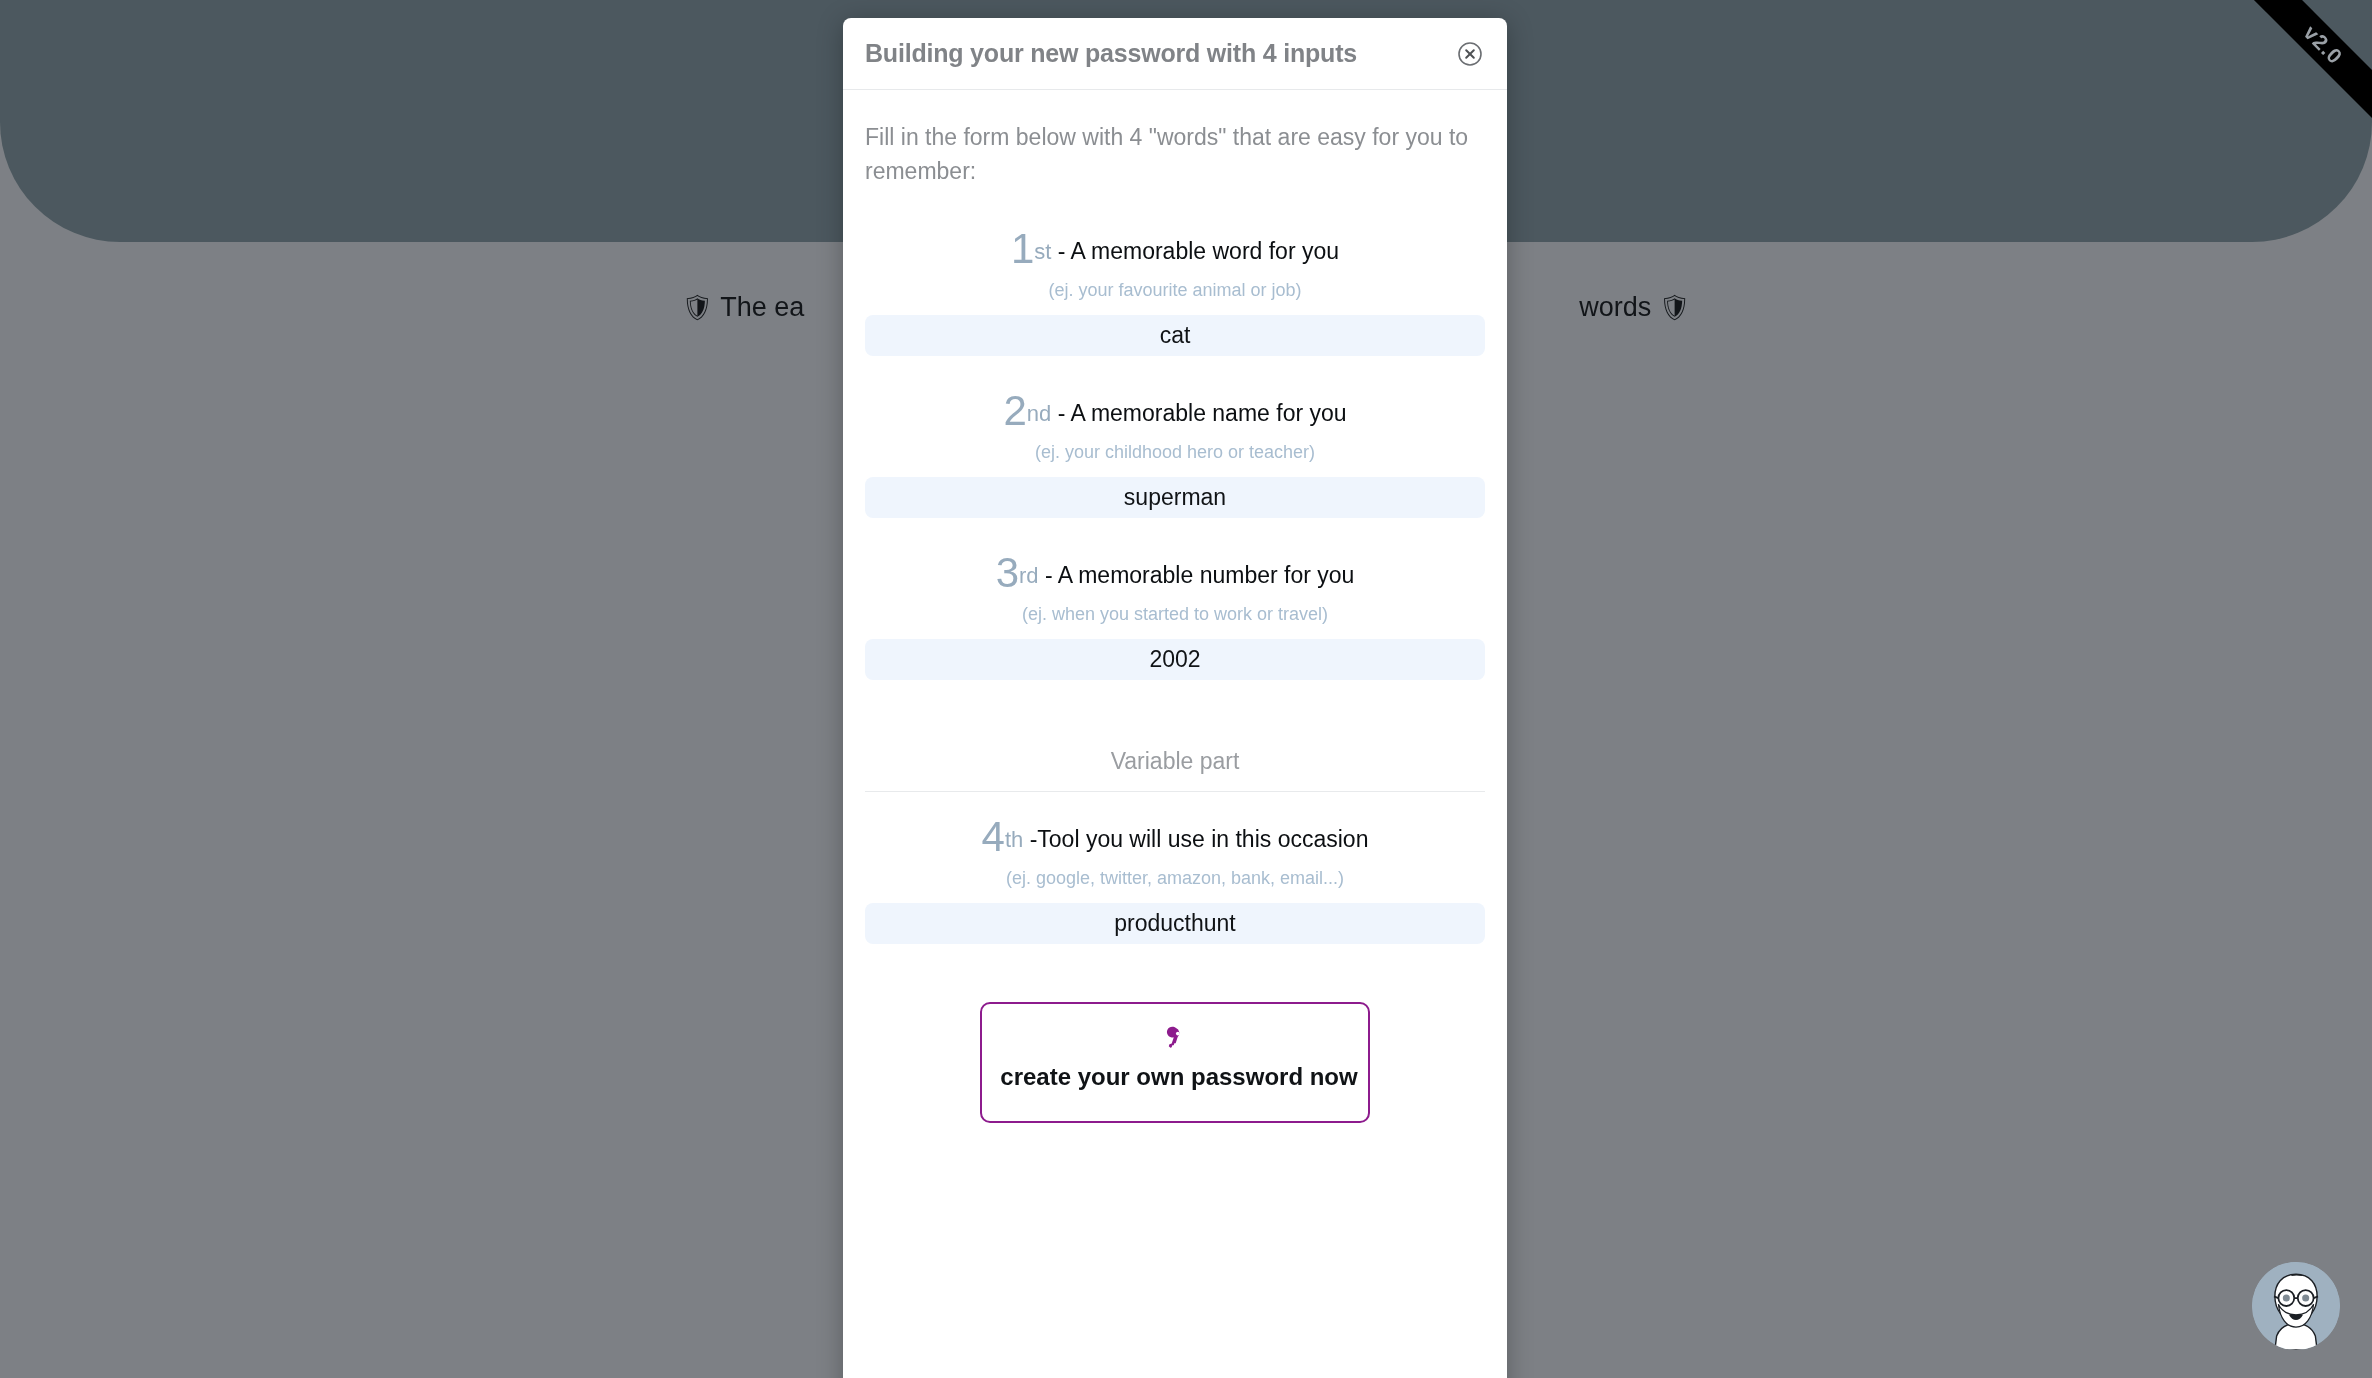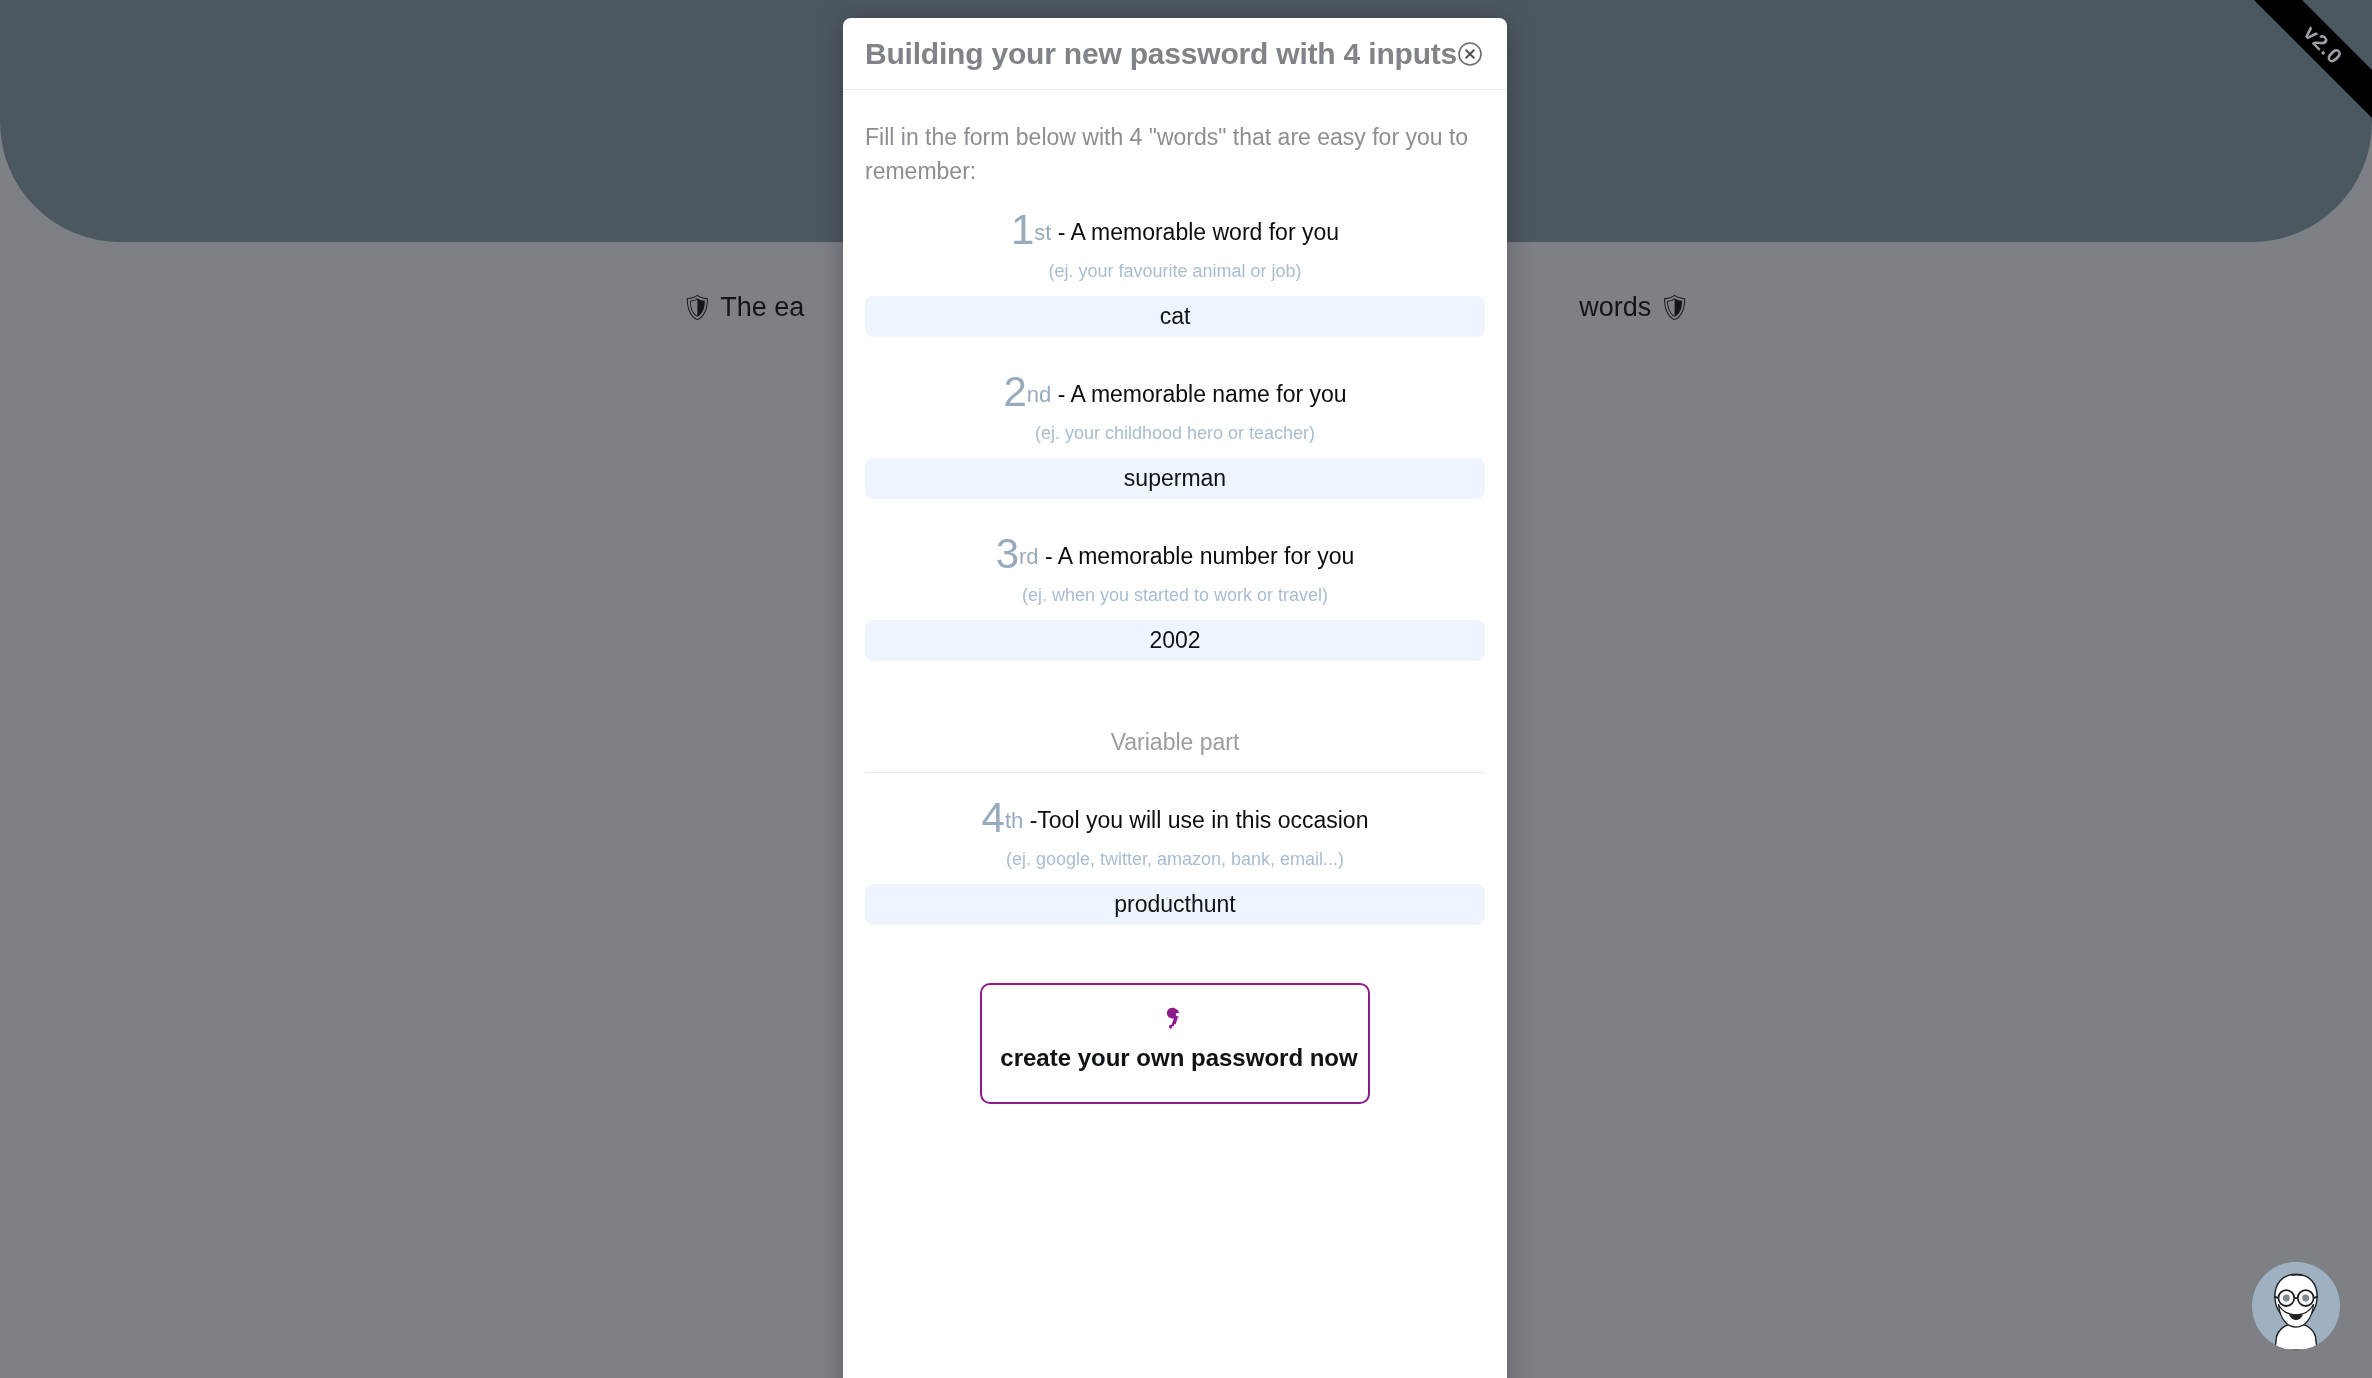--- a/index.html
+++ b/index.html
@@ -127,21 +127,21 @@
   .modal-header {
     position: relative;
     height: 72px;
     border-bottom: 1px solid #e7e9eb;
     display: flex;
     align-items: center;
     padding: 0 22px 0 22px;
   }
 
   .modal-title {
-    font-size: 30px;
+    font-size: 25px;
     font-weight: 700;
     color: #808387;
     letter-spacing: -0.2px;
   }
 
   .close-btn {
     position: absolute;
     right: 22px;
     top: 50%;
     transform: translateY(-50%);
@@ -152,21 +152,21 @@
     align-items: center;
     justify-content: center;
   }
 
   .modal-body { padding: 30px 22px 40px 22px; }
 
   .intro {
     font-size: 23px;
     line-height: 1.48;
     color: #8b8e92;
-    margin-bottom: 21px;
+    margin-bottom: 40px;
   }
 
   .section-head {
     text-align: center;
     font-size: 23px;
     color: #9a9da1;
     padding-bottom: 16px;
     border-bottom: 1px solid #e8eaec;
     margin-bottom: 24px;
   }

